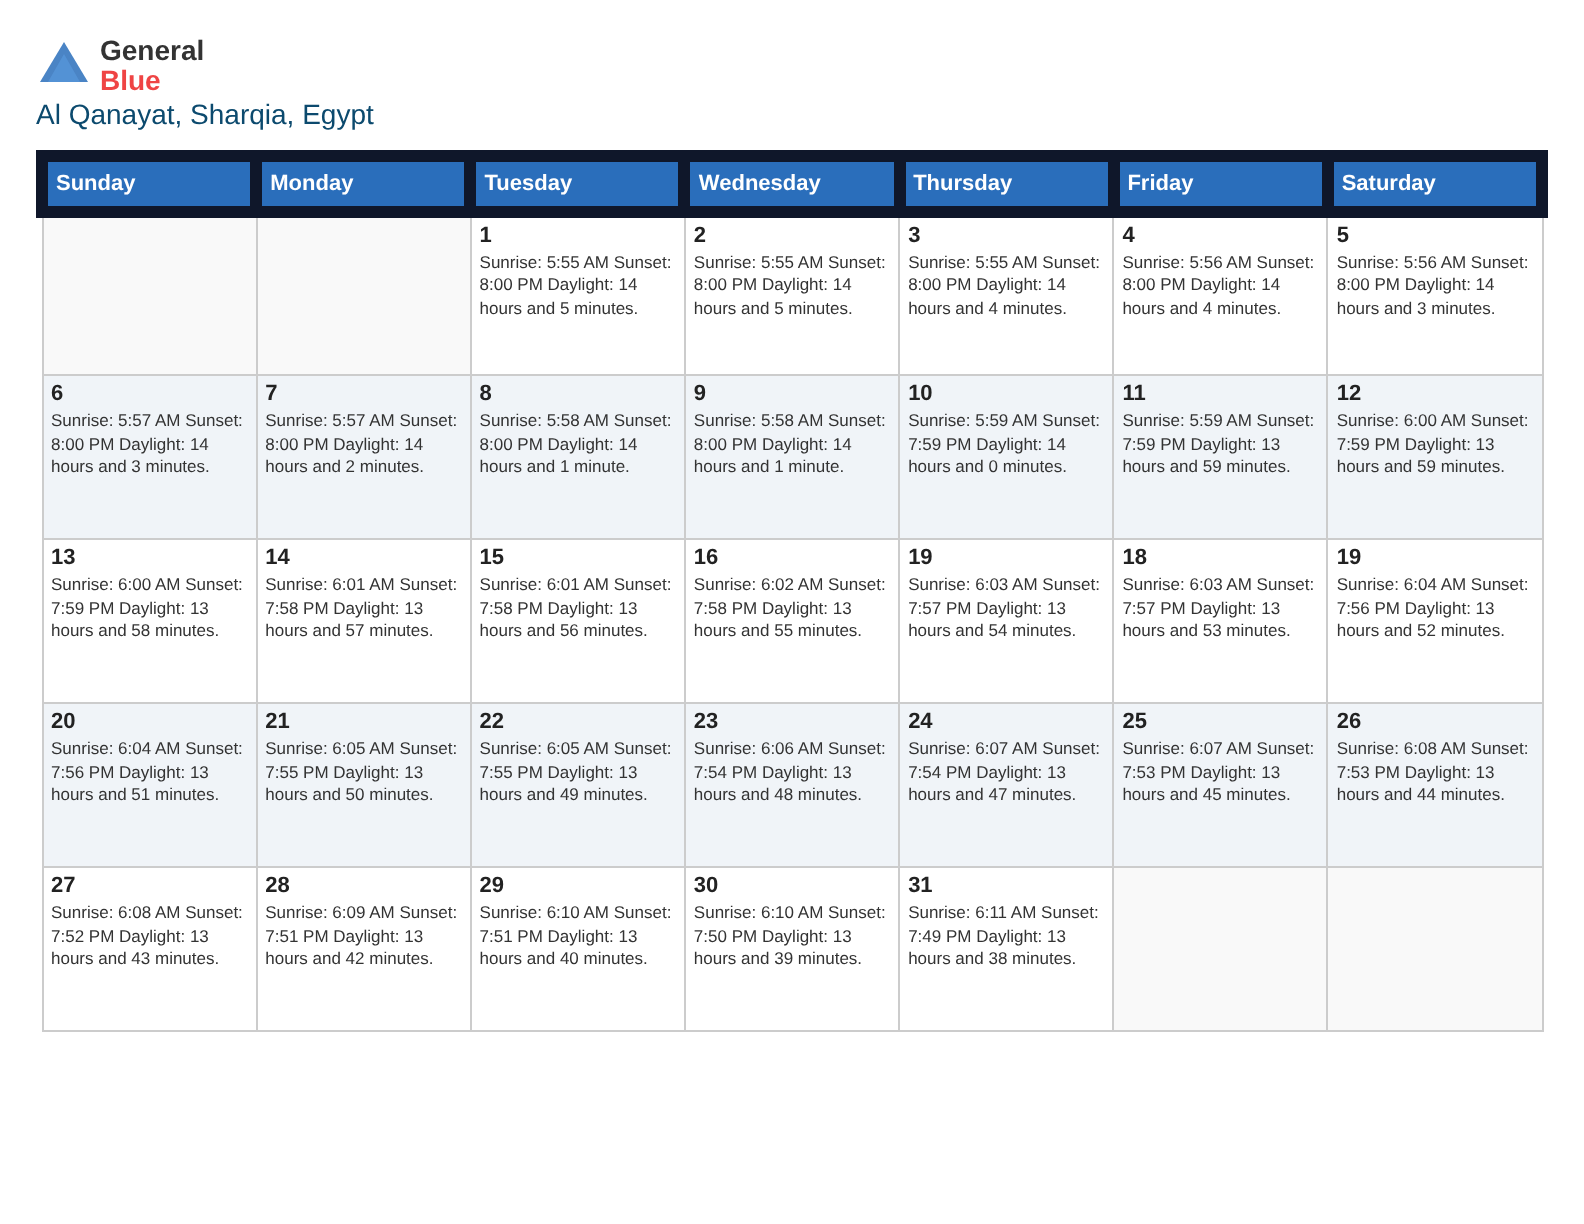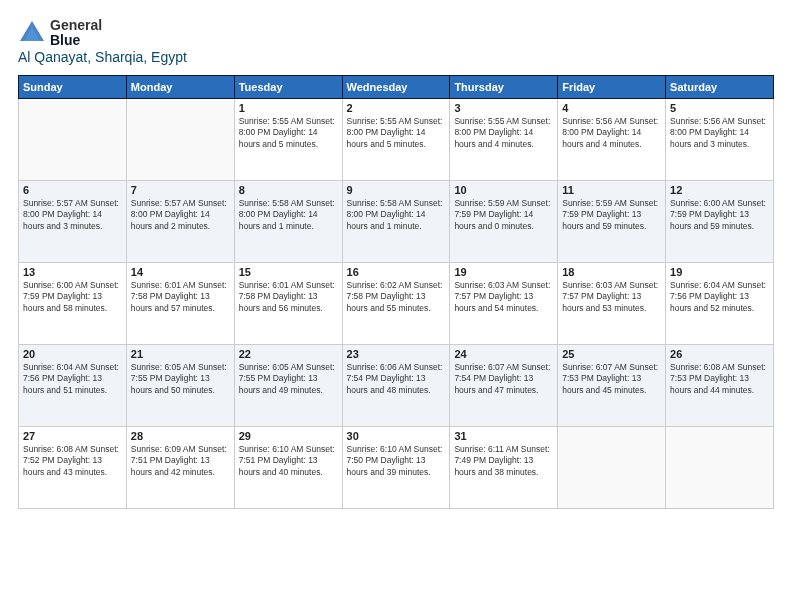--- a/index.html
+++ b/index.html
@@ -33,21 +33,21 @@
       line-height: 1.1;
     }
     .logo-general {
       font-size: 14px;
       font-weight: bold;
       color: #333;
     }
     .logo-blue {
       font-size: 14px;
       font-weight: bold;
-      color: #0f172a;
+      color: #ef4444;
     }
     .logo-icon {
       width: 28px;
       height: 28px;
     }
     .title-block {
       text-align: right;
     }
     .title-month {
       font-size: 32px;
@@ -62,21 +62,21 @@
       width: 100%;
       border-collapse: collapse;
     }
     .calendar th {
       background: #2a6ebb;
       color: #fff;
       font-size: 11px;
       font-weight: bold;
       padding: 5px 4px;
       text-align: left;
-      border: 1px solid #0f172a;
+      border: 6px solid #0f172a;
     }
     .calendar td {
       border: 1px solid #ccc;
       vertical-align: top;
       padding: 3px 4px;
       width: calc(100% / 7);
       height: 82px;
       background: #fff;
     }
     .calendar td.empty {

